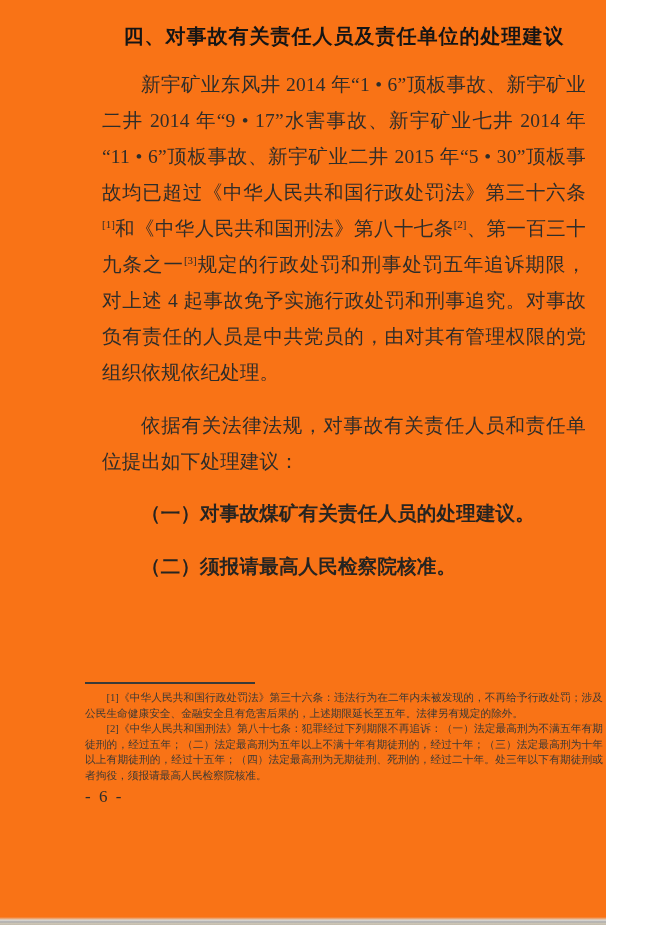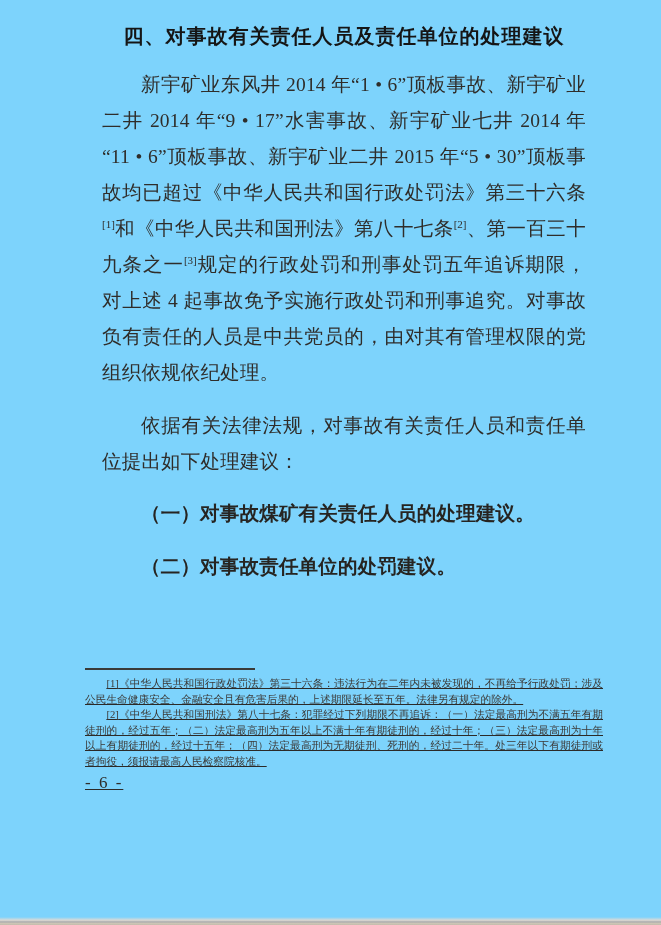--- a/index.html
+++ b/index.html
@@ -1,20 +1,20 @@
 <!DOCTYPE html>
 <html lang="zh"><head>
 <meta charset="utf-8">
 <style>
   html, body { margin: 0; padding: 0; background: #ffffff; }
   .page {
     position: relative;
-    width: 661px;
+    width: 606px;
     height: 925px;
-    background: #7dd3fc;
+    background: #f97316;
     overflow: hidden;
     font-family: "Liberation Serif", "DejaVu Serif", serif;
     color: #2b2a28;
   }
   .content {
     position: absolute;
     left: 85px;
     top: 22px;
     width: 518px;
   }
@@ -45,23 +45,22 @@
   }
   sup.fn-ref {
     font-size: 11px;
     line-height: 0;
     vertical-align: 7px;
     letter-spacing: 0;
   }
   .footnote-block {
     position: absolute;
     left: 85px;
-    top: 668px;
+    top: 682px;
     width: 518px;
-    text-decoration: underline;
   }
   .footnote-rule {
     width: 170px;
     height: 0;
     border-top: 2px solid #3a3a38;
     margin: 0 0 6px 0;
   }
   .footnote {
     font-size: 10.7px;
     line-height: 15.6px;
@@ -94,21 +93,21 @@
 </head>
 <body>
 
 <div class="page">
   <div class="content">
     <h1 class="doc-title">四、对事故有关责任人员及责任单位的处理建议</h1>
     <div>
         <p class="body-para"><span>新宇矿业东风井 2014 年“1 • 6”顶板事故、新宇矿业二井 2014 年“9 • 17”水害事故、新宇矿业七井 2014 年“11 • 6”顶板事故、新宇矿业二井 2015 年“5 • 30”顶板事故均已超过《中华人民共和国行政处罚法》第三十六条</span><sup class="fn-ref">[1]</sup><span>和《中华人民共和国刑法》第八十七条</span><sup class="fn-ref">[2]</sup><span>、第一百三十九条之一</span><sup class="fn-ref">[3]</sup><span>规定的行政处罚和刑事处罚五年追诉期限，对上述 4 起事故免予实施行政处罚和刑事追究。对事故负有责任的人员是中共党员的，由对其有管理权限的党组织依规依纪处理。</span></p>
         <p class="body-para"><span>依据有关法律法规，对事故有关责任人员和责任单位提出如下处理建议：</span></p>
         <p class="sub-heading"><span>（一）对事故煤矿有关责任人员的处理建议。</span></p>
-        <p class="sub-heading"><span>（二）对事故责任单位的处罚建议。</span></p>
+        <p class="sub-heading"><span>（二）须报请最高人民检察院核准。</span></p>
       </div>
   </div>
 
   <div class="footnote-block">
     <div class="footnote-rule"></div>
     <div>
         <p class="footnote"><span>[1]</span><span>《中华人民共和国行政处罚法》第三十六条：违法行为在二年内未被发现的，不再给予行政处罚；涉及公民生命健康安全、金融安全且有危害后果的，上述期限延长至五年。法律另有规定的除外。</span></p>
         <p class="footnote"><span>[2]</span><span>《中华人民共和国刑法》第八十七条：犯罪经过下列期限不再追诉：（一）法定最高刑为不满五年有期徒刑的，经过五年；（二）法定最高刑为五年以上不满十年有期徒刑的，经过十年；（三）法定最高刑为十年以上有期徒刑的，经过十五年；（四）法定最高刑为无期徒刑、死刑的，经过二十年。处三年以下有期徒刑或者拘役，须报请最高人民检察院核准。</span></p>
       </div>
     <div class="page-number">- 6 -</div>

